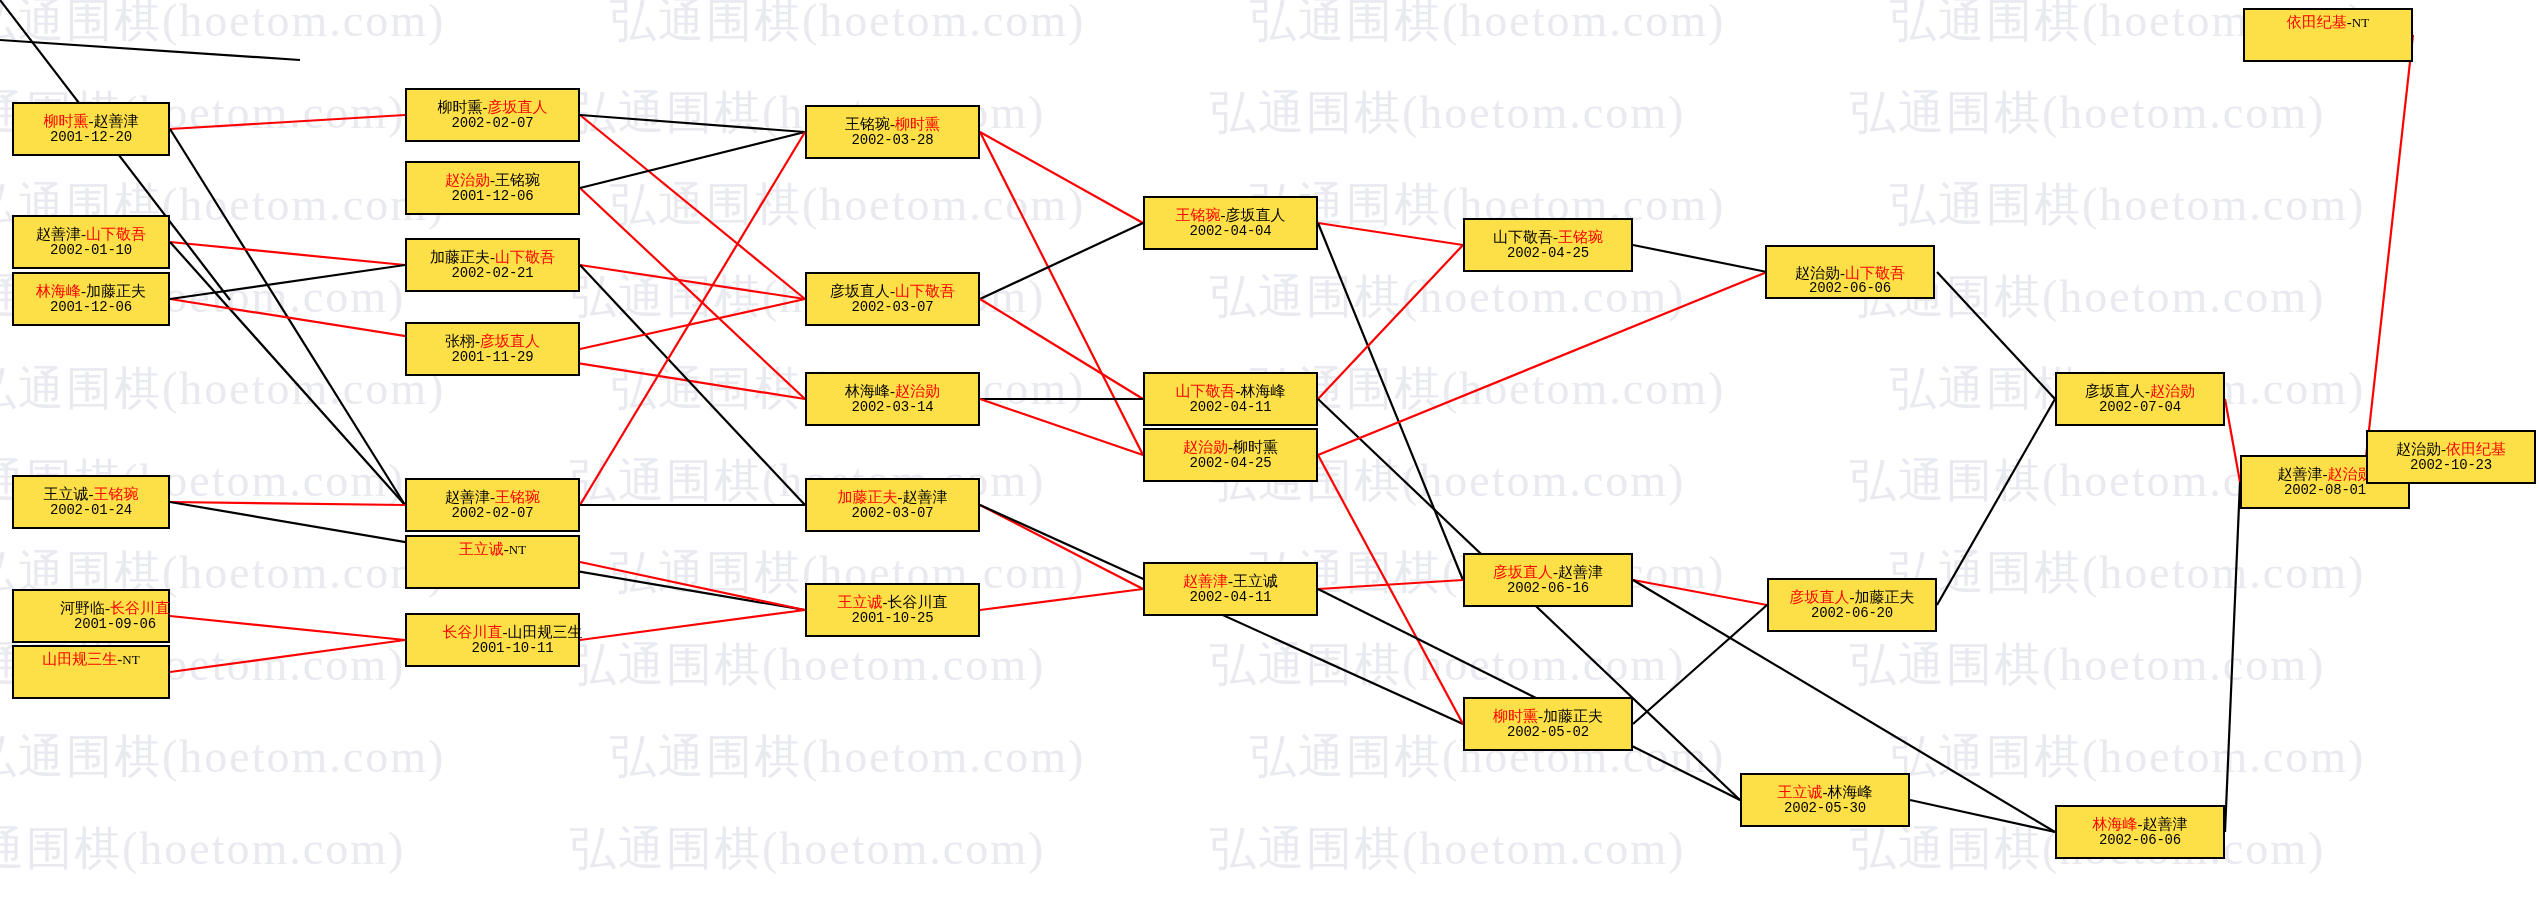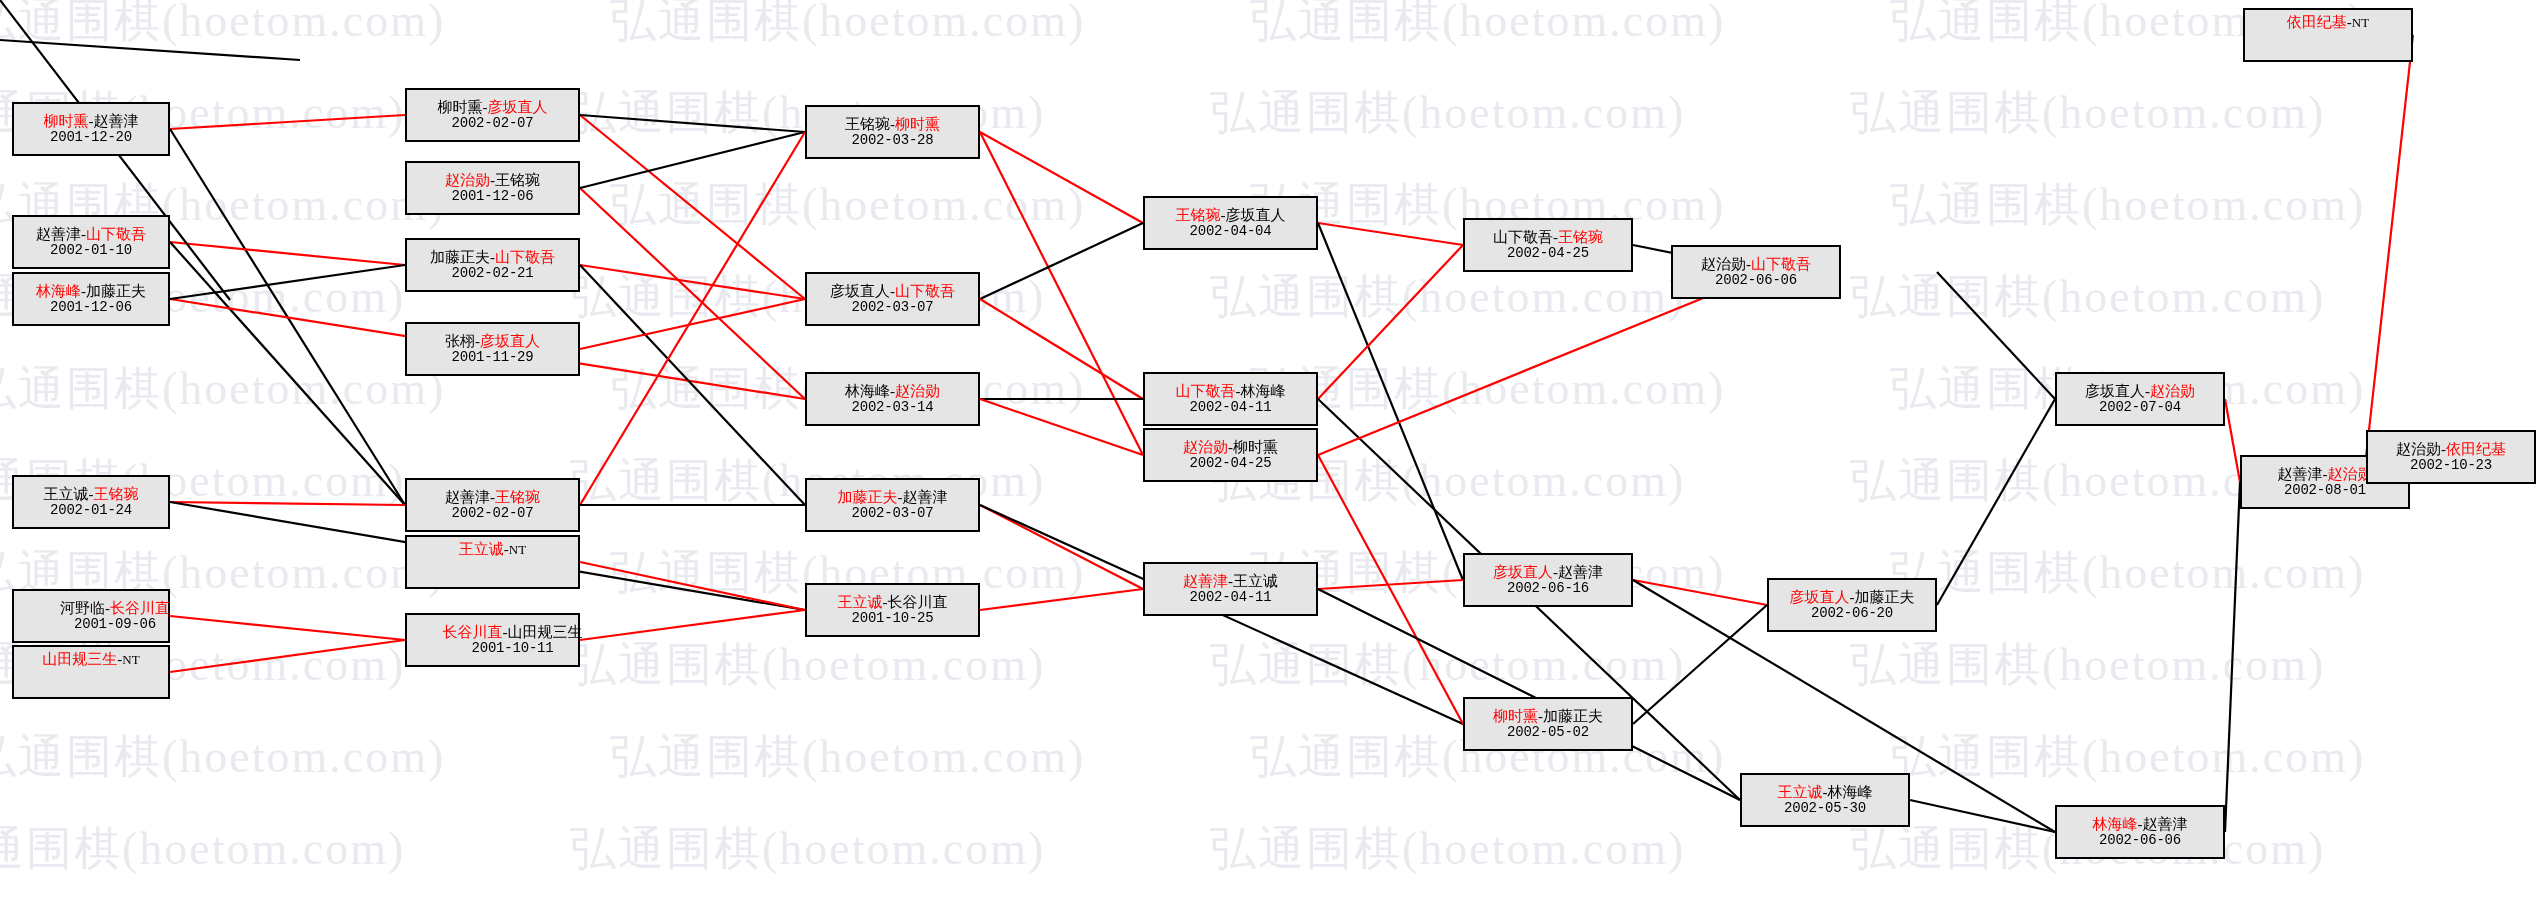--- a/index.html
+++ b/index.html
@@ -20,21 +20,21 @@
     color:#e9eaf0;
     font-family:"Liberation Serif", serif;
     font-size:46px;
     white-space:nowrap;
     letter-spacing:2px;
   }
   #edges{position:absolute;left:0;top:0;z-index:2;}
   .node{
     position:absolute;
     box-sizing:border-box;
-    background:#e5e5e5;
+    background:#fde047;
     border:2px solid #000000;
     z-index:3;
     display:flex;
     flex-direction:column;
     align-items:center;
     justify-content:center;
     line-height:1.12;
   }
   .node .match{
     font-family:"Liberation Serif","DejaVu Serif",serif;
@@ -248,21 +248,21 @@
         <div class="date">2002-06-16</div>
       </div>
       <div class="node" style="left: 1463px; top: 697px; width: 170px; height: 54px;">
         <div class="match"><span class="w">柳时熏</span><span>-</span><span class="l">加藤正夫</span></div>
         <div class="date">2002-05-02</div>
       </div>
       <div class="node" style="left: 1740px; top: 773px; width: 170px; height: 54px;">
         <div class="match"><span class="w">王立诚</span><span>-</span><span class="l">林海峰</span></div>
         <div class="date">2002-05-30</div>
       </div>
-      <div class="node" style="left: 1671px; top: 245px; width: 170px; height: 54px;">
+      <div class="node" style="left: 1765px; top: 245px; width: 170px; height: 54px; justify-content: flex-end;">
         <div class="match"><span class="l">赵治勋</span><span>-</span><span class="w">山下敬吾</span></div>
         <div class="date">2002-06-06</div>
       </div>
       <div class="node" style="left: 1767px; top: 578px; width: 170px; height: 54px;">
         <div class="match"><span class="w">彦坂直人</span><span>-</span><span class="l">加藤正夫</span></div>
         <div class="date">2002-06-20</div>
       </div>
       <div class="node" style="left: 2055px; top: 805px; width: 170px; height: 54px;">
         <div class="match"><span class="w">林海峰</span><span>-</span><span class="l">赵善津</span></div>
         <div class="date">2002-06-06</div>

